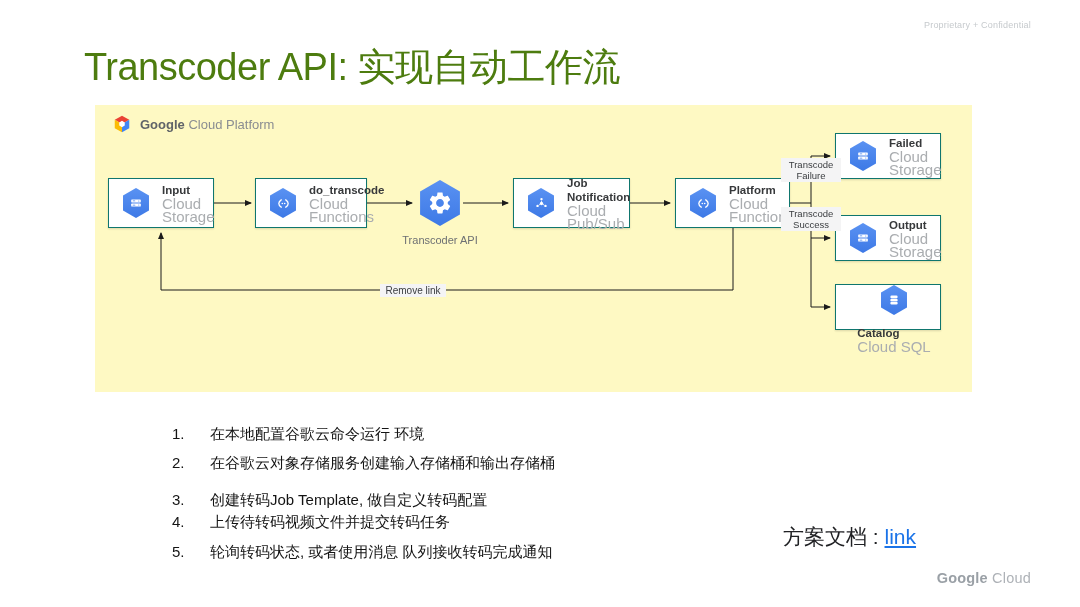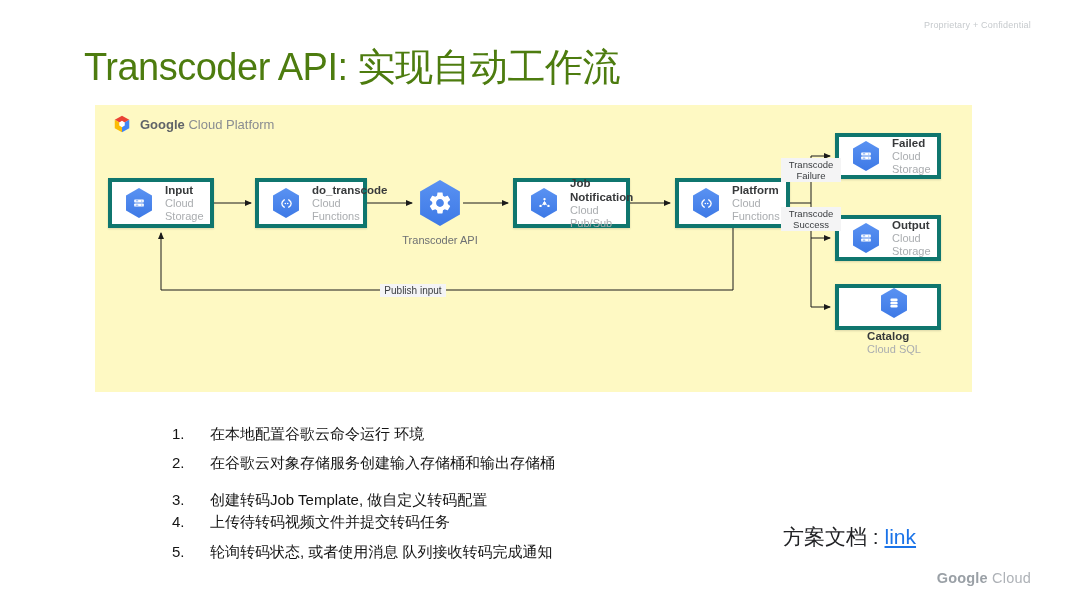--- a/index.html
+++ b/index.html
@@ -13,26 +13,26 @@
 
   
   .panel{position:absolute;left:95px;top:105px;width:877px;height:287px;background:#fef9c3;}
   .gcp-header{position:absolute;left:17px;top:9px;display:flex;align-items:center;gap:8px;}
   .gcp-header .brand{font-size:13px;color:#8a8d91;}
   .gcp-header .brand b{color:#5f6368;font-weight:700;}
 
   .wires{position:absolute;left:0;top:0;z-index:1;}
 
   .node{
-    position:absolute;z-index:2;background:#ffffff;border:4px solid #0f766e;
+    position:absolute;z-index:2;background:#ffffff;border:1px solid #0f766e;
     box-shadow:0 1px 2px rgba(0,0,0,.14);display:flex;align-items:center;padding-left:12px;gap:11px;
     box-sizing:border-box;
   }
   .node-title{font-size:11.5px;font-weight:700;color:#37393b;line-height:14px;}
-  .node-sub{font-size:11px;color:#aaadb0;line-height:13px;}
+  .node-sub{font-size:15px;color:#aaadb0;line-height:13px;}
 
   .hex{
     width:30px;height:30px;flex:0 0 30px;display:flex;align-items:center;justify-content:center;
     background:linear-gradient(180deg,#5a92f2,#3d79e6);
     clip-path:polygon(50% 0%,93.3% 25%,93.3% 75%,50% 100%,6.7% 75%,6.7% 25%);
   }
   .hex-big{
     position:absolute;z-index:2;width:46px;height:46px;display:flex;align-items:center;justify-content:center;
     background:linear-gradient(180deg,#5a92f2,#3d79e6);
     clip-path:polygon(50% 0%,93.3% 25%,93.3% 75%,50% 100%,6.7% 75%,6.7% 25%);
@@ -226,21 +226,21 @@
     </div>
 
     <div class="edge-label" style="left:686px;top:53px;width:60px;">
       <div>Transcode</div>
       <div>Failure</div>
     </div>
     <div class="edge-label" style="left:686px;top:102px;width:60px;">
       <div>Transcode</div>
       <div>Success</div>
     </div>
-    <div class="edge-label" style="left:285px;top:179px;width:66px;font-size:10px;">Publish input</div>
+    <div class="edge-label" style="left:285px;top:179px;width:66px;font-size:10px;">Remove link</div>
 
   </div>
 
   <div class="steps">
     <div class="step" style="top:0px"><span class="step-num">1.</span><span class="step-text">在本地配置谷歌云命令运行 环境</span></div>
     <div class="step" style="top:29px"><span class="step-num">2.</span><span class="step-text">在谷歌云对象存储服务创建输入存储桶和输出存储桶</span></div>
     <div class="step" style="top:66px"><span class="step-num">3.</span><span class="step-text">创建转码Job Template, 做自定义转码配置</span></div>
     <div class="step" style="top:88px"><span class="step-num">4.</span><span class="step-text">上传待转码视频文件并提交转码任务</span></div>
     <div class="step" style="top:118px"><span class="step-num">5.</span><span class="step-text">轮询转码状态, 或者使用消息 队列接收转码完成通知</span></div>
   </div>

